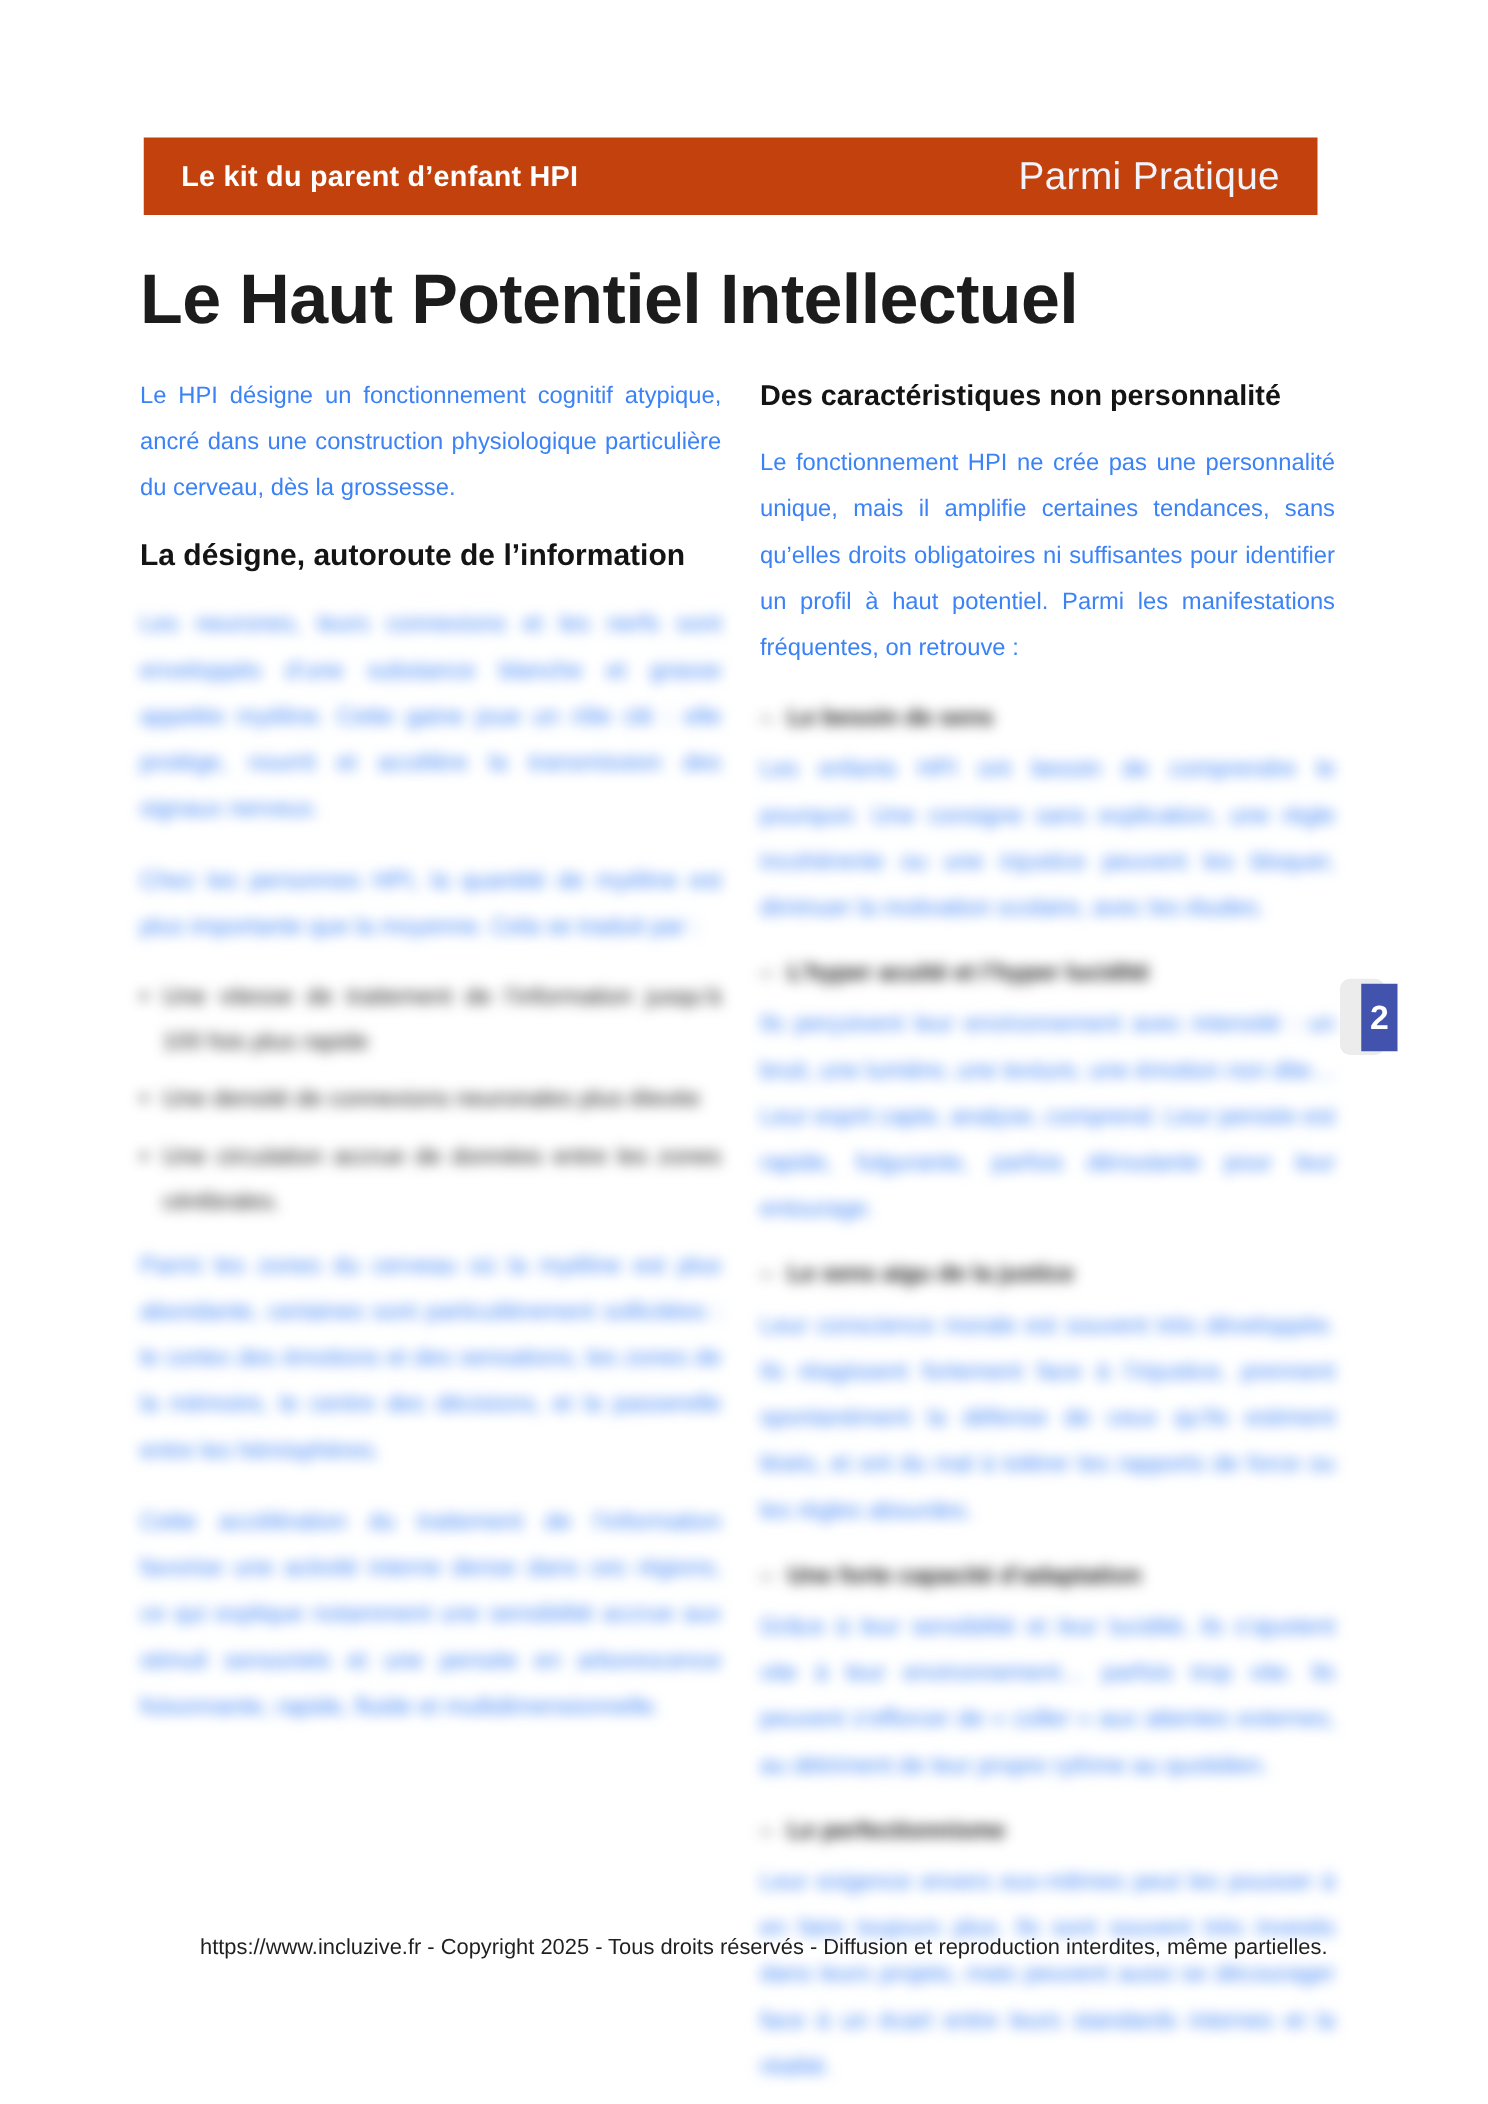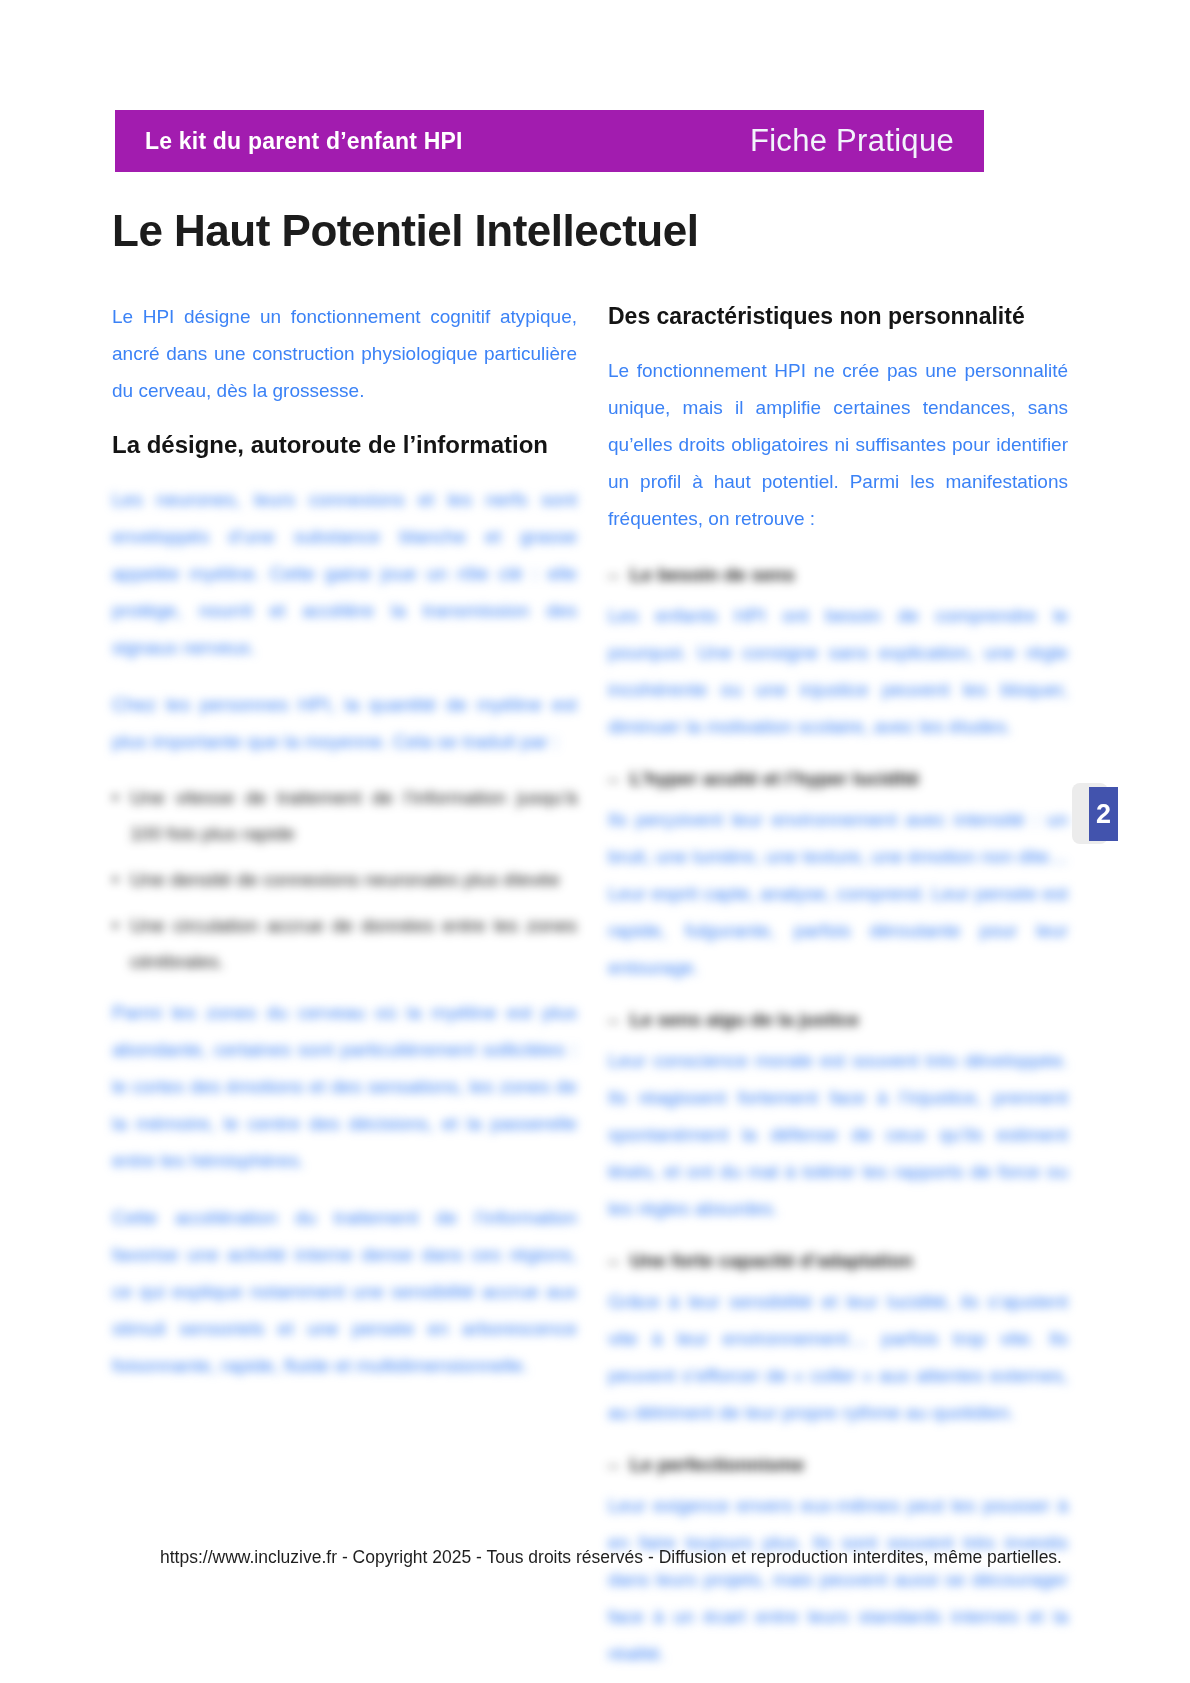--- a/index.html
+++ b/index.html
@@ -6,32 +6,32 @@
   body {
     width:1190px; height:1683px;
     font-family:"Liberation Sans", sans-serif;
     color:#222222;
     -webkit-font-smoothing:antialiased;
   }
   .page { position:relative; width:1190px; height:1683px; background:#ffffff; overflow:hidden; }
 
   
   .header-bar {
-    position:absolute; left:115px; top:110px; width:869px; height:62px;
-    background:#a21caf;
+    position:absolute; left:115px; top:110px; width:939px; height:62px;
+    background:#c2410c;
     display:flex; justify-content:space-between; align-items:center;
     padding:0 30px; box-sizing:border-box;
   }
   .header-left  { color:#ffffff; font-size:23px; font-weight:700; letter-spacing:0.2px; }
   .header-right { color:#f2f4fb; font-size:31px; font-weight:400; letter-spacing:0.3px; }
 
   
   .page-title {
     position:absolute; left:112px; top:206px;
-    font-size:44px; font-weight:600; color:#1c1c1c; letter-spacing:-0.5px;
+    font-size:56px; font-weight:600; color:#1c1c1c; letter-spacing:-0.5px;
     margin:0;
   }
 
   
   .columns { position:absolute; left:112px; top:298px; width:956px; display:flex; gap:31px; }
   .col-left  { width:465px; }
   .col-right { width:460px; }
 
   p.body {
     font-size:19px; line-height:37px; text-align:justify;
@@ -77,21 +77,21 @@
     text-align:center; font-size:17.5px; color:#1f1f1f;
   }
 </style>
 </head>
 <body>
 
 <div class="page">
 
   <div class="header-bar">
     <span class="header-left">Le kit du parent d’enfant HPI</span>
-    <span class="header-right">Fiche Pratique</span>
+    <span class="header-right">Parmi Pratique</span>
   </div>
 
   <h1 class="page-title">Le Haut Potentiel Intellectuel</h1>
 
   <div class="columns">
 
     <div class="col-left">
       <p class="body">Le HPI désigne un fonctionnement cognitif atypique, ancré dans une construction physiologique particulière du cerveau, dès la grossesse.</p>
 
       <h2 class="sub">La désigne, autoroute de l’information</h2>

